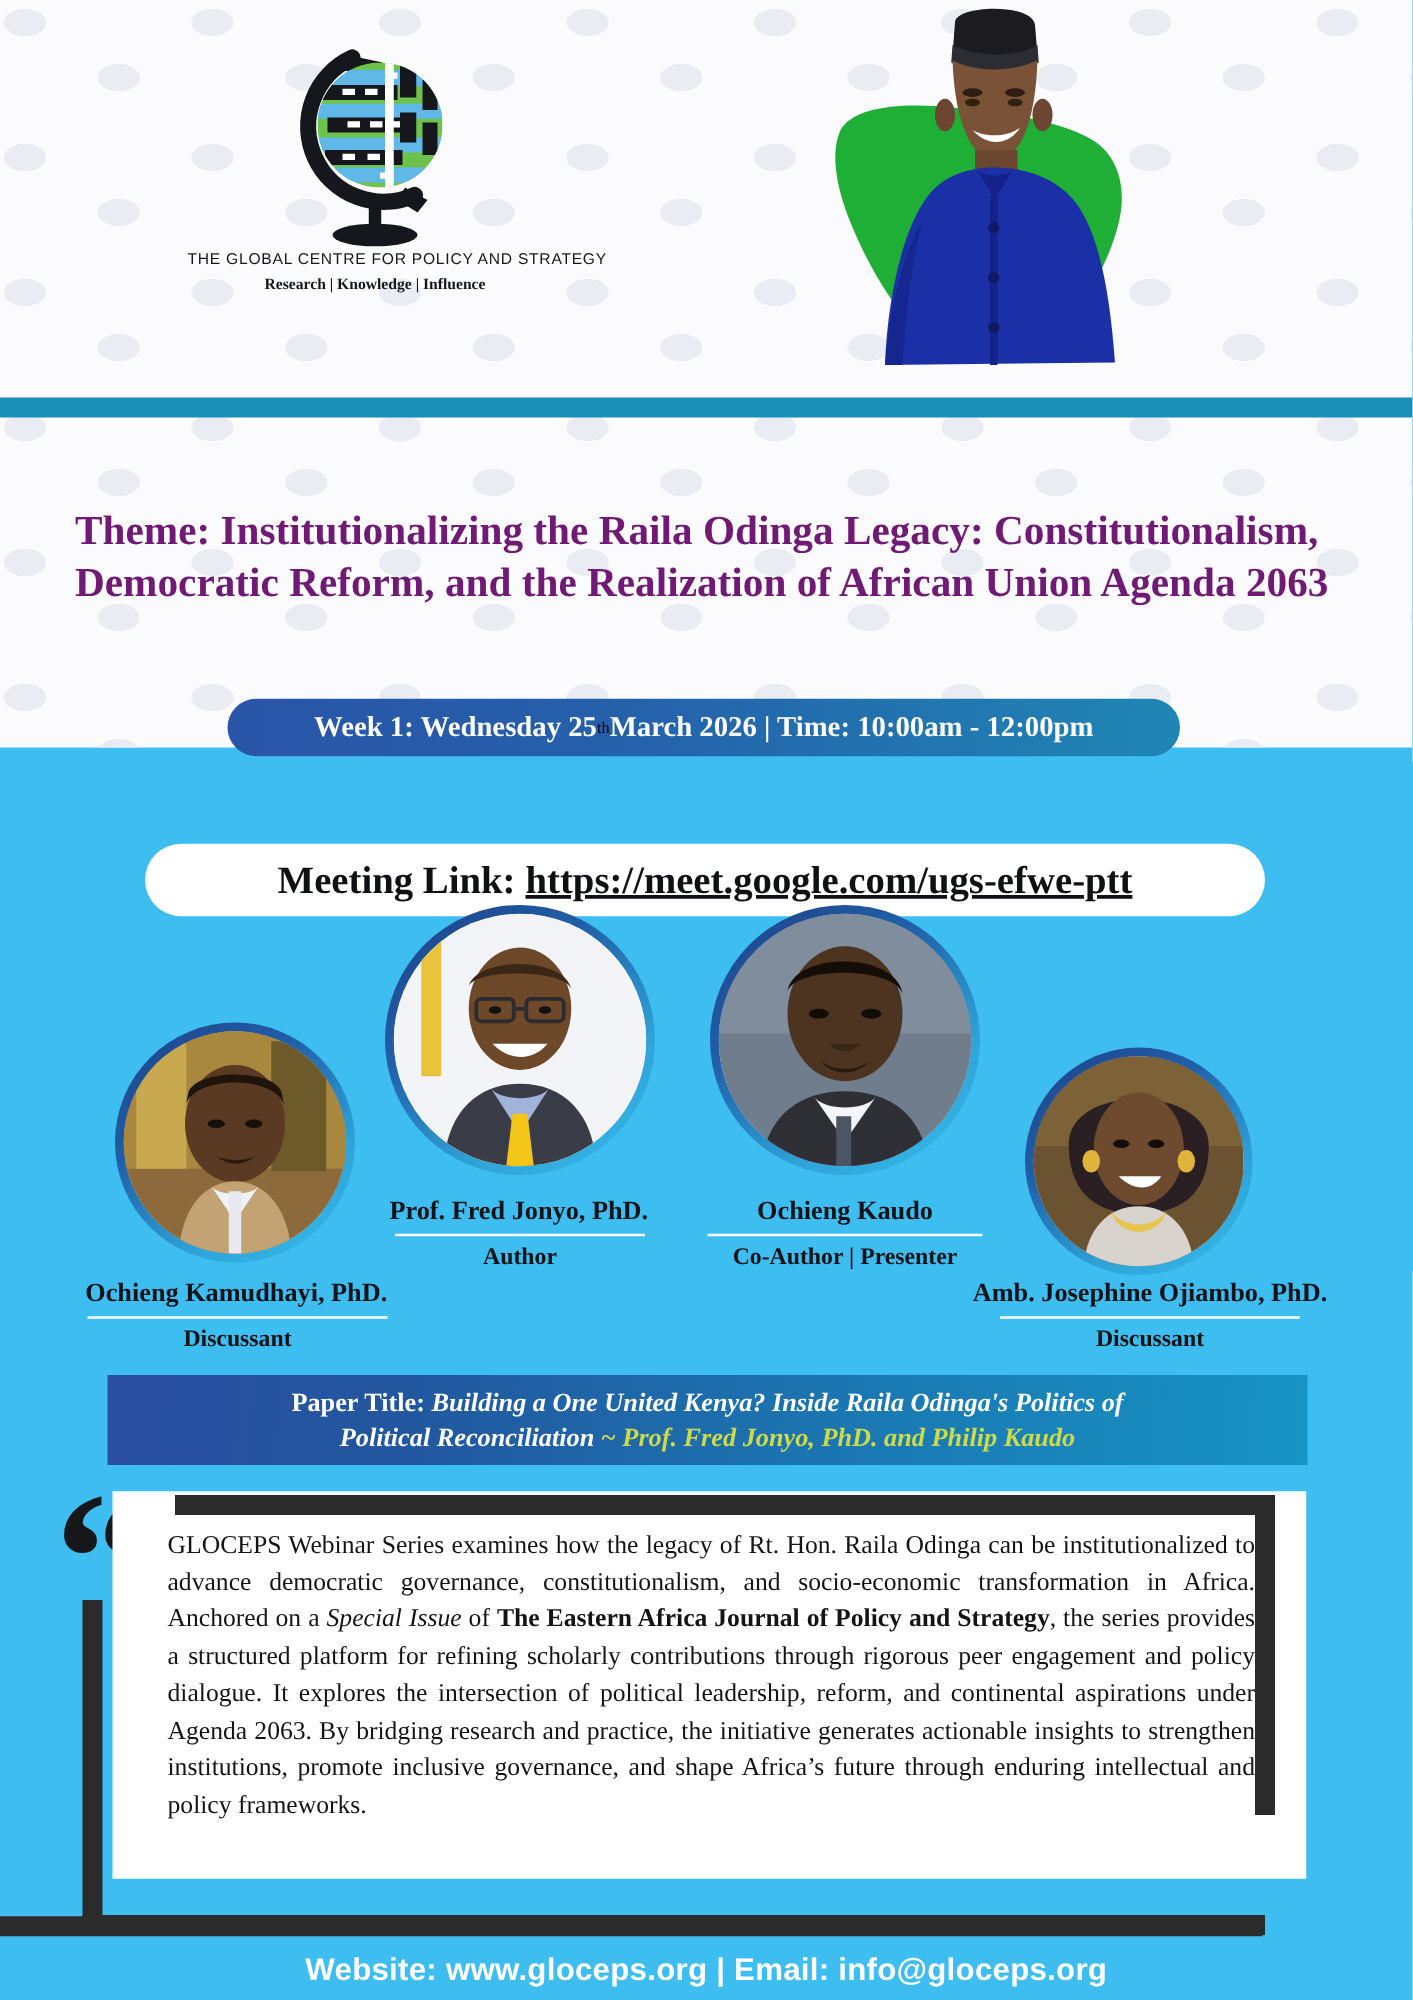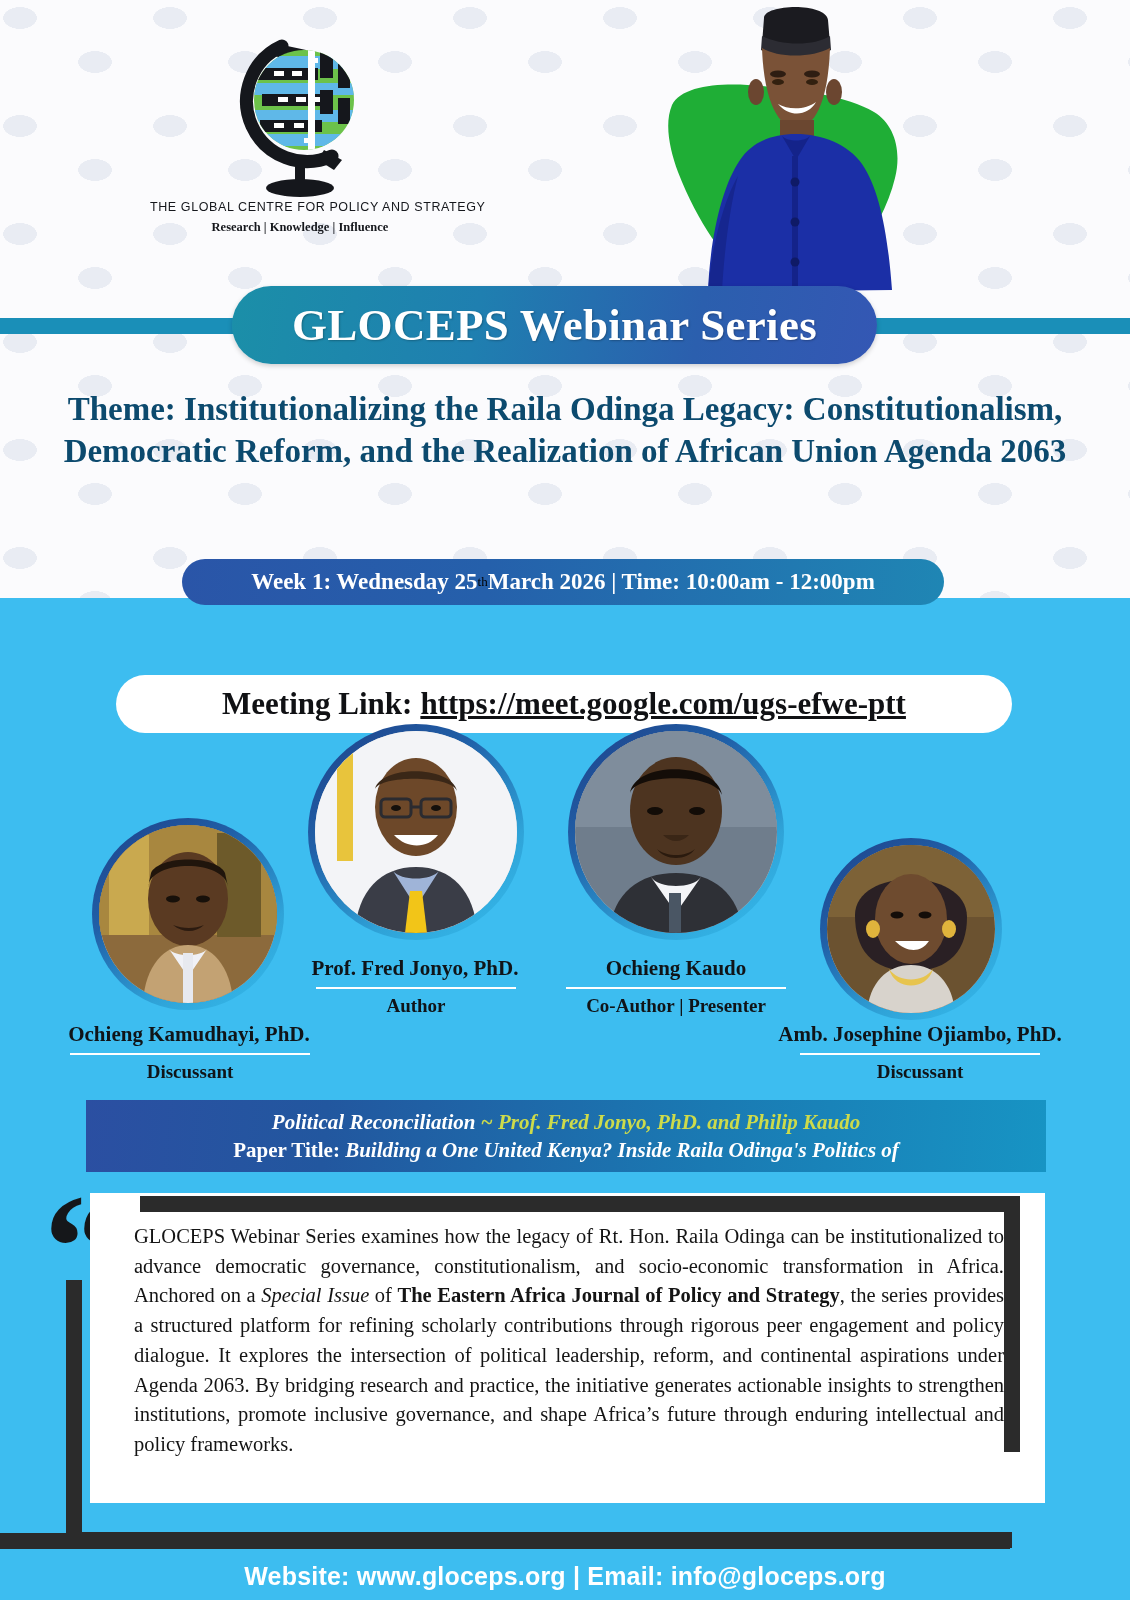--- a/index.html
+++ b/index.html
@@ -59,22 +59,22 @@
     display:flex;align-items:center;justify-content:center;
     box-shadow:0 2px 5px rgba(0,0,0,.18);
   }
   .pill-title span{
     color:#fff;font-weight:bold;font-size:45px;letter-spacing:.3px;
     text-shadow:1px 1px 2px rgba(0,0,0,.25);
   }
 
   
   .theme{
-    position:absolute;left:60px;top:388px;width:1010px;
-    text-align:center;color:#0c4a6e;font-weight:bold;
+    position:absolute;left:60px;top:404px;width:1010px;
+    color:#701a75;font-weight:bold;
     font-size:33px;line-height:1.28;
   }
 
   
   .pill-date{
     position:absolute;left:182px;top:559px;width:762px;height:46px;
     border-radius:26px;
     background:linear-gradient(95deg,#2a55a8 0%,#2560ab 40%,#1f86b4 100%);
     display:flex;align-items:center;justify-content:center;
   }
@@ -238,23 +238,20 @@
       <path d="M170 136 L 184 160 L 198 136 C 192 142, 176 142, 170 136 Z" fill="#14238a"></path>
       <rect x="180" y="156" width="6" height="136" fill="#14238a"></rect>
       <circle cx="183" cy="182" r="4.5" fill="#0f1a66"></circle>
       <circle cx="183" cy="222" r="4.5" fill="#0f1a66"></circle>
       <circle cx="183" cy="262" r="4.5" fill="#0f1a66"></circle>
 
       <path d="M96 292 C 100 244, 112 200, 126 176 C 118 206, 112 252, 110 292 Z" fill="#16268f"></path>
     </svg>
   </div>
 
-  <div class="pill-title">
-    <span>GLOCEPS Webinar Series</span>
-  </div>
 
   <div class="theme">Theme: Institutionalizing the Raila Odinga Legacy: Constitutionalism, Democratic Reform, and the Realization of African Union Agenda 2063</div>
 
   <div class="pill-date">
     <span>Week 1: Wednesday 25</span>
       <sup>th</sup>
       <span> March 2026 | Time: 10:00am - 12:00pm</span>
   </div>
 
   <div class="link-card">
@@ -348,27 +345,27 @@
           <path d="M62 124 C 72 138, 96 138, 106 124 C 100 146, 68 146, 62 124 Z" fill="#e7c44e"></path>
         </svg>
       </div>
     </div>
   </div>
   <div class="spk-name" style="position:absolute;left:750px;top:1022px;width:340px;font-size:21px;">Amb. Josephine Ojiambo, PhD.</div>
   <div class="spk-role" style="position:absolute;left:800px;top:1048px;width:240px;font-size:19px;">Discussant</div>
 
   <div class="paper-banner">
     <div class="ln">
+      <span>Paper Title:</span>
+      <span class="ital">Building a One United Kenya? Inside Raila Odinga's Politics of</span>
+    </div>
+    <div class="ln">
       <span class="ital">Political Reconciliation</span>
       <span class="auth">~</span>
       <span class="auth">Prof. Fred Jonyo, PhD. and Philip Kaudo</span>
-    </div>
-    <div class="ln">
-      <span>Paper Title:</span>
-      <span class="ital">Building a One United Kenya? Inside Raila Odinga's Politics of</span>
     </div>
   </div>
 
   <div class="qmark" style="left:44px;top:1172px;">“</div>
   <div class="qmark" style="left:968px;top:1420px;">”</div>
 
   <div class="quote-card"></div>
 
   <div class="frame">
     <div class="bar" style="left:66px;top:1280px;width:16px;height:268px;"></div>

